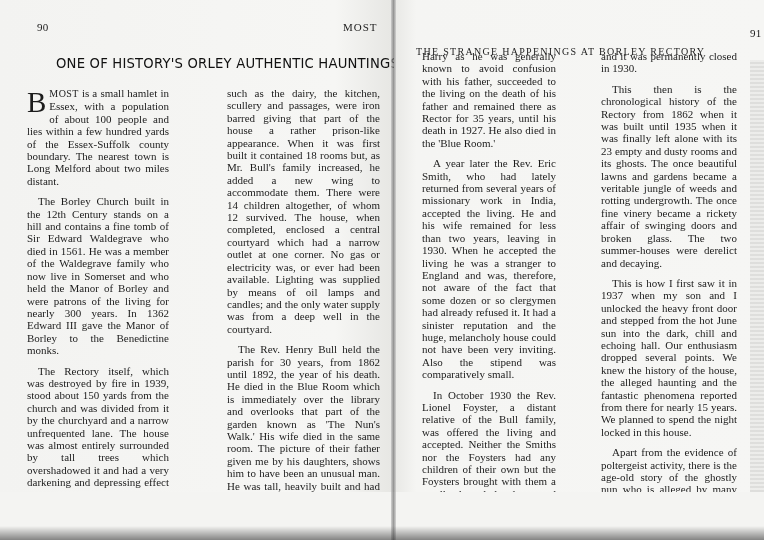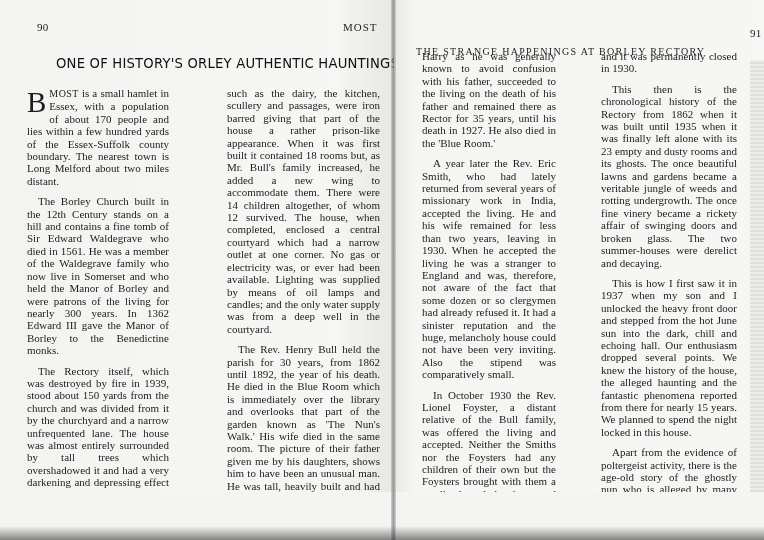--- a/index.html
+++ b/index.html
@@ -55,21 +55,21 @@
 </style>
 </head>
 <body>
 
 <div class="page page-left">
   <div class="folio folio-left-num">90</div>
   <div class="folio folio-left-title">MOST</div>
   <div class="headline">ONE OF HISTORY'S ORLEY AUTHENTIC HAUNTINGS</div>
 
   <div class="col col-1">
-    <p class="noindent"><span class="dropcap">B</span><span class="smallcaps">MOST</span><span> is a small hamlet in Essex, with a population of about 170 people and lies within a few hundred yards of the Essex-Suffolk county boundary. The nearest town is Long Melford about two miles distant.</span></p>
+    <p class="noindent"><span class="dropcap">B</span><span class="smallcaps">MOST</span><span> is a small hamlet in Essex, with a population of about 100 people and lies within a few hundred yards of the Essex-Suffolk county boundary. The nearest town is Long Melford about two miles distant.</span></p>
     <p>The Borley Church built in the 12th Century stands on a hill and contains a fine tomb of Sir Edward Waldegrave who died in 1561. He was a member of the Waldegrave family who now live in Somerset and who held the Manor of Borley and were patrons of the living for nearly 300 years. In 1362 Edward III gave the Manor of Borley to the Benedictine monks.</p>
     <p>The Rectory itself, which was destroyed by fire in 1939, stood about 150 yards from the church and was divided from it by the churchyard and a narrow unfrequented lane. The house was almost entirely surrounded by tall trees which overshadowed it and had a very darkening and depressing effect on the house both inside and out. It was built in 1863 by the Rev. Henry Dawson Ellis Bull, whose family had lived in or near Borley continuously for over 300 years, and who was then the Borley Rector. It was substantially built of brick and stone, all the doors were thick and heavy, the floors were of heavy wood in some parts and stone in other rooms. Some of the windows,</p>
   </div>
 
   <div class="col col-2">
     <p class="noindent">such as the dairy, the kitchen, scullery and passages, were iron barred giving that part of the house a rather prison-like appearance. When it was first built it contained 18 rooms but, as Mr. Bull's family increased, he added a new wing to accommodate them. There were 14 children altogether, of whom 12 survived. The house, when completed, enclosed a central courtyard which had a narrow outlet at one corner. No gas or electricity was, or ever had been available. Lighting was supplied by means of oil lamps and candles; and the only water supply was from a deep well in the courtyard.</p>
     <p>The Rev. Henry Bull held the parish for 30 years, from 1862 until 1892, the year of his death. He died in the Blue Room which is immediately over the library and overlooks that part of the garden known as 'The Nun's Walk.' His wife died in the same room. The picture of their father given me by his daughters, shows him to have been an unusual man. He was tall, heavily built and had been a good amateur boxer in his youth. His principal hobby seems to have been shooting and hunting; a typical hard-living country parson of his period. His financial position was secure as, apart from his stipend, he had ample private means.</p>
     <p>His son, the Rev. Henry Bull, or</p>
   </div>
 </div>

